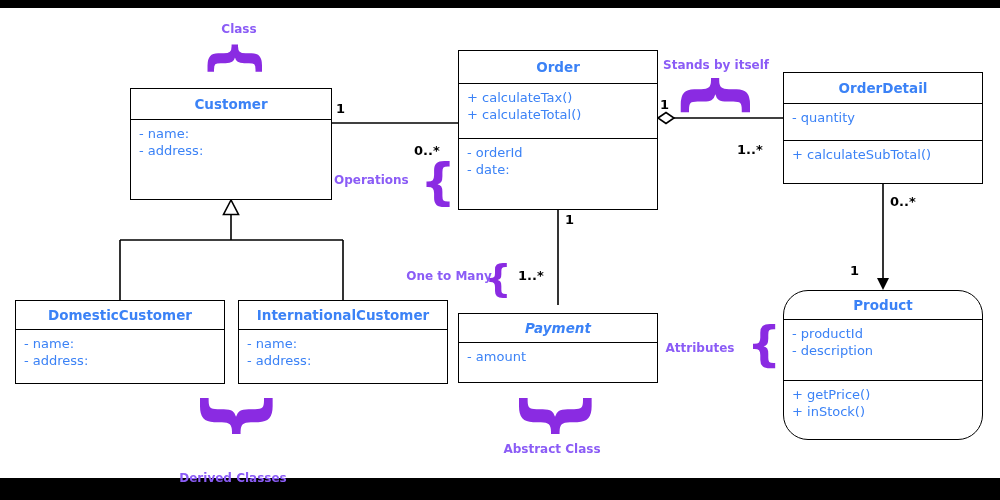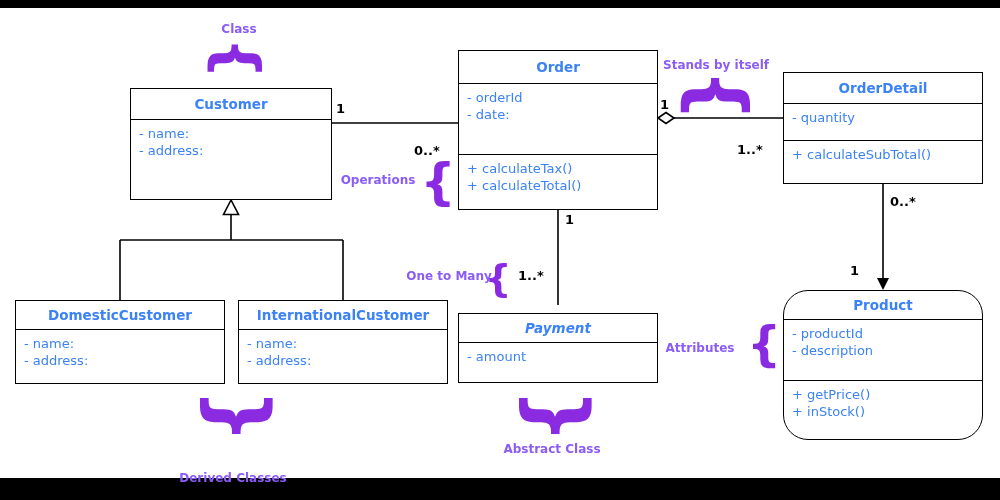--- a/index.html
+++ b/index.html
@@ -65,21 +65,21 @@
   }
 
   .note-text {
     position: absolute;
     font-size: 12px;
     font-weight: bold;
     color: #8b5cf6;
     white-space: nowrap;
   }
   .center-x { transform: translateX(-50%); }
-  .right-align { text-align: center; }
+  .right-align { text-align: left; }
 
   .brace {
     position: absolute;
     color: #8a2be2;
     font-weight: bold;
     line-height: 1;
     font-family: "DejaVu Sans", sans-serif;
     user-select: none;
   }
 </style>
@@ -117,27 +117,27 @@
   <div class="uml-class" style="left:130px; top:88px; width:202px; height:112px;">
     <div class="uml-title" style="height:30px;">Customer</div>
     <div class="compartment grow">
       <div class="member">- name:</div>
       <div class="member">- address:</div>
     </div>
   </div>
 
   <div class="uml-class" style="left:458px; top:50px; width:200px; height:160px;">
     <div class="uml-title" style="height:32px;">Order</div>
+    <div class="compartment grow">
+      <div class="member">+ calculateTax()</div>
+      <div class="member">+ calculateTotal()</div>
+    </div>
     <div class="compartment" style="height:71px;">
       <div class="member">- orderId</div>
       <div class="member">- date:</div>
-    </div>
-    <div class="compartment grow">
-      <div class="member">+ calculateTax()</div>
-      <div class="member">+ calculateTotal()</div>
     </div>
   </div>
 
   <div class="uml-class" style="left:783px; top:72px; width:200px; height:112px;">
     <div class="uml-title" style="height:30px;">OrderDetail</div>
     <div class="compartment" style="height:37px;">
       <div class="member">- quantity</div>
     </div>
     <div class="compartment grow">
       <div class="member">+ calculateSubTotal()</div>

